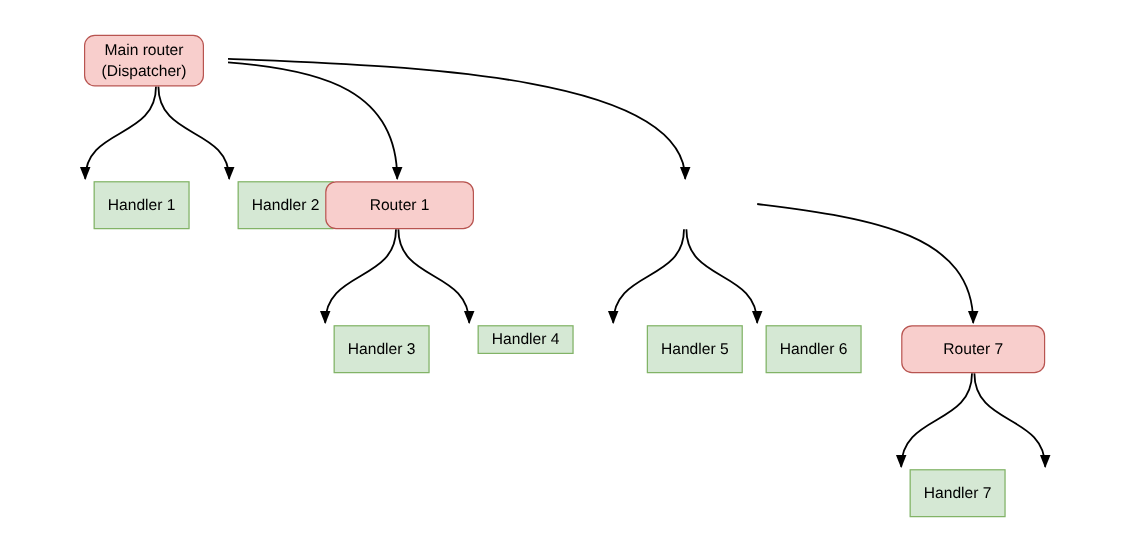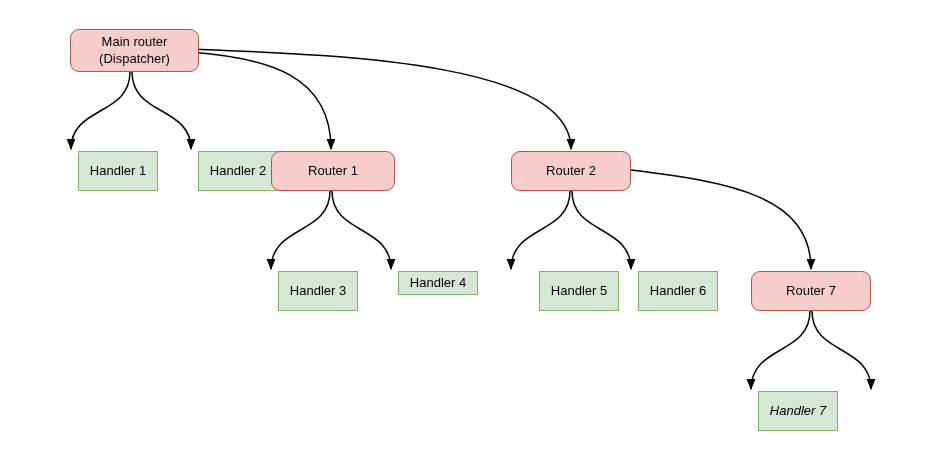--- a/index.html
+++ b/index.html
@@ -24,31 +24,31 @@
   .router{
     background:var(--router-fill);
     border:1px solid var(--router-border);
     border-radius:9px;
   }
   .handler{
     background:var(--handler-fill);
     border:1px solid var(--handler-border);
     margin-left:47px;
   }
-  #node-main{left:70px;  top:29px;  width:129px; height:43px;}
+  #node-main{left:70px;  top:29px;  width:100px; height:43px;}
   #node-h1  {left:31px;  top:151px; width:80px;  height:40px;}
   #node-h2  {left:151px; top:151px; width:80px;  height:40px;}
   #node-r1  {left:271px; top:151px; width:124px; height:40px;}
   #node-r2  {left:511px; top:151px; width:120px; height:40px;}
   #node-h3  {left:231px; top:271px; width:80px;  height:40px;justify-content:center;}
   #node-h4  {left:351px; top:271px; width:80px;  height:24px;}
   #node-h5  {left:492px; top:271px; width:80px;  height:40px;}
   #node-h6  {left:591px; top:271px; width:80px;  height:40px;}
   #node-r3  {left:751px; top:271px; width:120px; height:40px;}
-  #node-h7  {left:711px; top:391px; width:80px;  height:40px;font-style:italic;}
+  #node-h7  {left:711px; top:391px; width:80px;  height:40px;}
   #node-h8  {left:831px; top:391px; width:80px;  height:40px;}
 </style>
 </head>
 <body>
 
 <div class="canvas">
 
   <svg class="edges" viewBox="0 0 941 461" xmlns="http://www.w3.org/2000/svg">
     <defs>
       <marker id="arrow" viewBox="0 0 10 10" refX="9" refY="5" markerWidth="11" markerHeight="11" markerUnits="userSpaceOnUse" orient="auto">
@@ -78,23 +78,20 @@
   </div>
 
   <div class="node handler" id="node-h2">
     <span class="label">Handler 2</span>
   </div>
 
   <div class="node router" id="node-r1">
     <span class="label">Router 1</span>
   </div>
 
-  <div class="node router" id="node-r2">
-    <span class="label">Router 2</span>
-  </div>
 
   <div class="node handler" id="node-h3">
     <span class="label">Handler 3</span>
   </div>
 
   <div class="node handler" id="node-h4">
     <span class="label">Handler 4</span>
   </div>
 
   <div class="node handler" id="node-h5">

